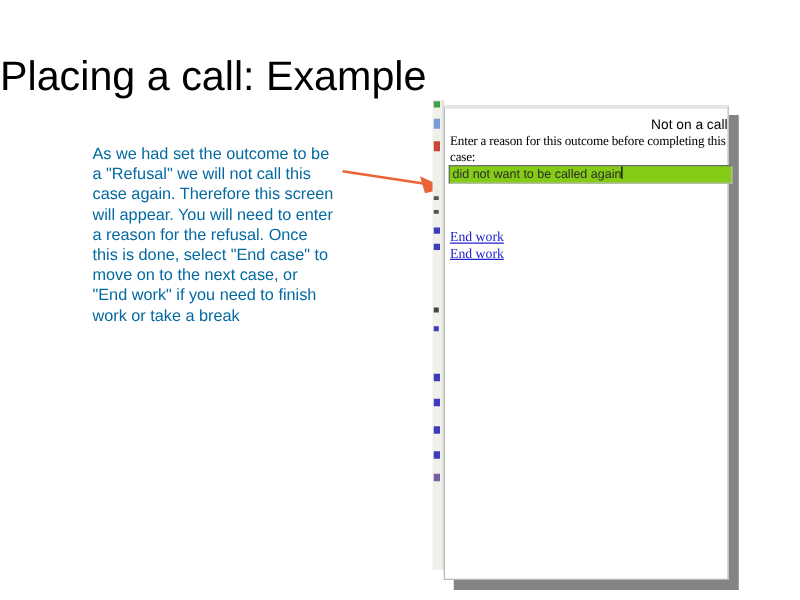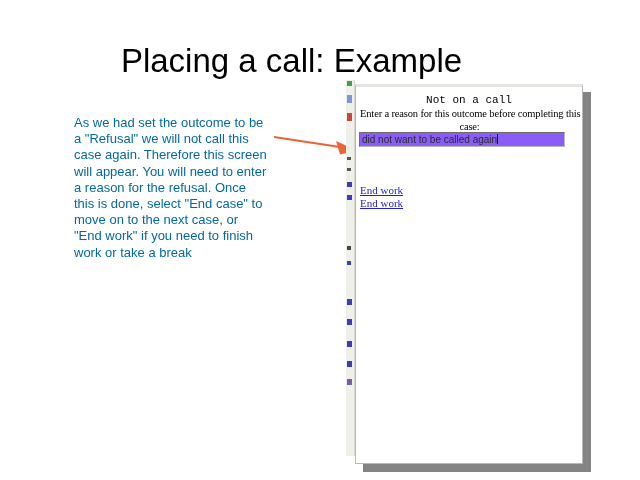--- a/index.html
+++ b/index.html
@@ -10,27 +10,26 @@
     font-family: "Liberation Sans", sans-serif;
     overflow: hidden;
   }
 
   
   .slide-title {
     position: absolute;
     top: 42px;
     left: 0;
     width: 552px;
-    text-align: center;
+    text-align: left;
     font-size: 33px;
     font-weight: 400;
     color: #000000;
     letter-spacing: 0px;
     font-family: "Liberation Sans", sans-serif;
-    padding-left: 31px;
   }
 
   
   .body-text {
     position: absolute;
     left: 74px;
     top: 115px;
     width: 194px;
     font-size: 13px;
     line-height: 16.2px;
@@ -93,44 +92,43 @@
     border-top: 3px solid #e4e4e0;
     font-family: "Liberation Serif", serif;
     color: #000000;
   }
 
   .panel-heading {
     position: absolute;
     top: 7px;
     left: 0;
     width: 100%;
-    text-align: center;
+    text-align: right;
     font-size: 11px;
-    font-family: Liberation Mono, monospace;
+    font-family: Liberation Sans, sans-serif;
   }
 
   .panel-prompt {
     position: absolute;
     top: 20px;
     left: 4px;
     right: 3px;
     font-size: 10.5px;
     line-height: 13px;
     font-family: "Liberation Serif", serif;
-    text-align: center;
   }
   .panel-prompt .line { display: block; white-space: nowrap; letter-spacing: -0.15px; }
 
   .reason-input {
     position: absolute;
     top: 45px;
     left: 3px;
-    width: 206px;
+    width: 227px;
     height: 15px;
-    background: #8b5cf6;
+    background: #84cc16;
     border-top: 1px solid #6d6d6d;
     border-left: 1px solid #6d6d6d;
     border-right: 1px solid #b8b8b8;
     border-bottom: 1px solid #b8b8b8;
     font-size: 10px;
     font-family: "Liberation Sans", sans-serif;
     color: #2b2b2b;
     line-height: 13px;
     padding-left: 2px;
     white-space: nowrap;

